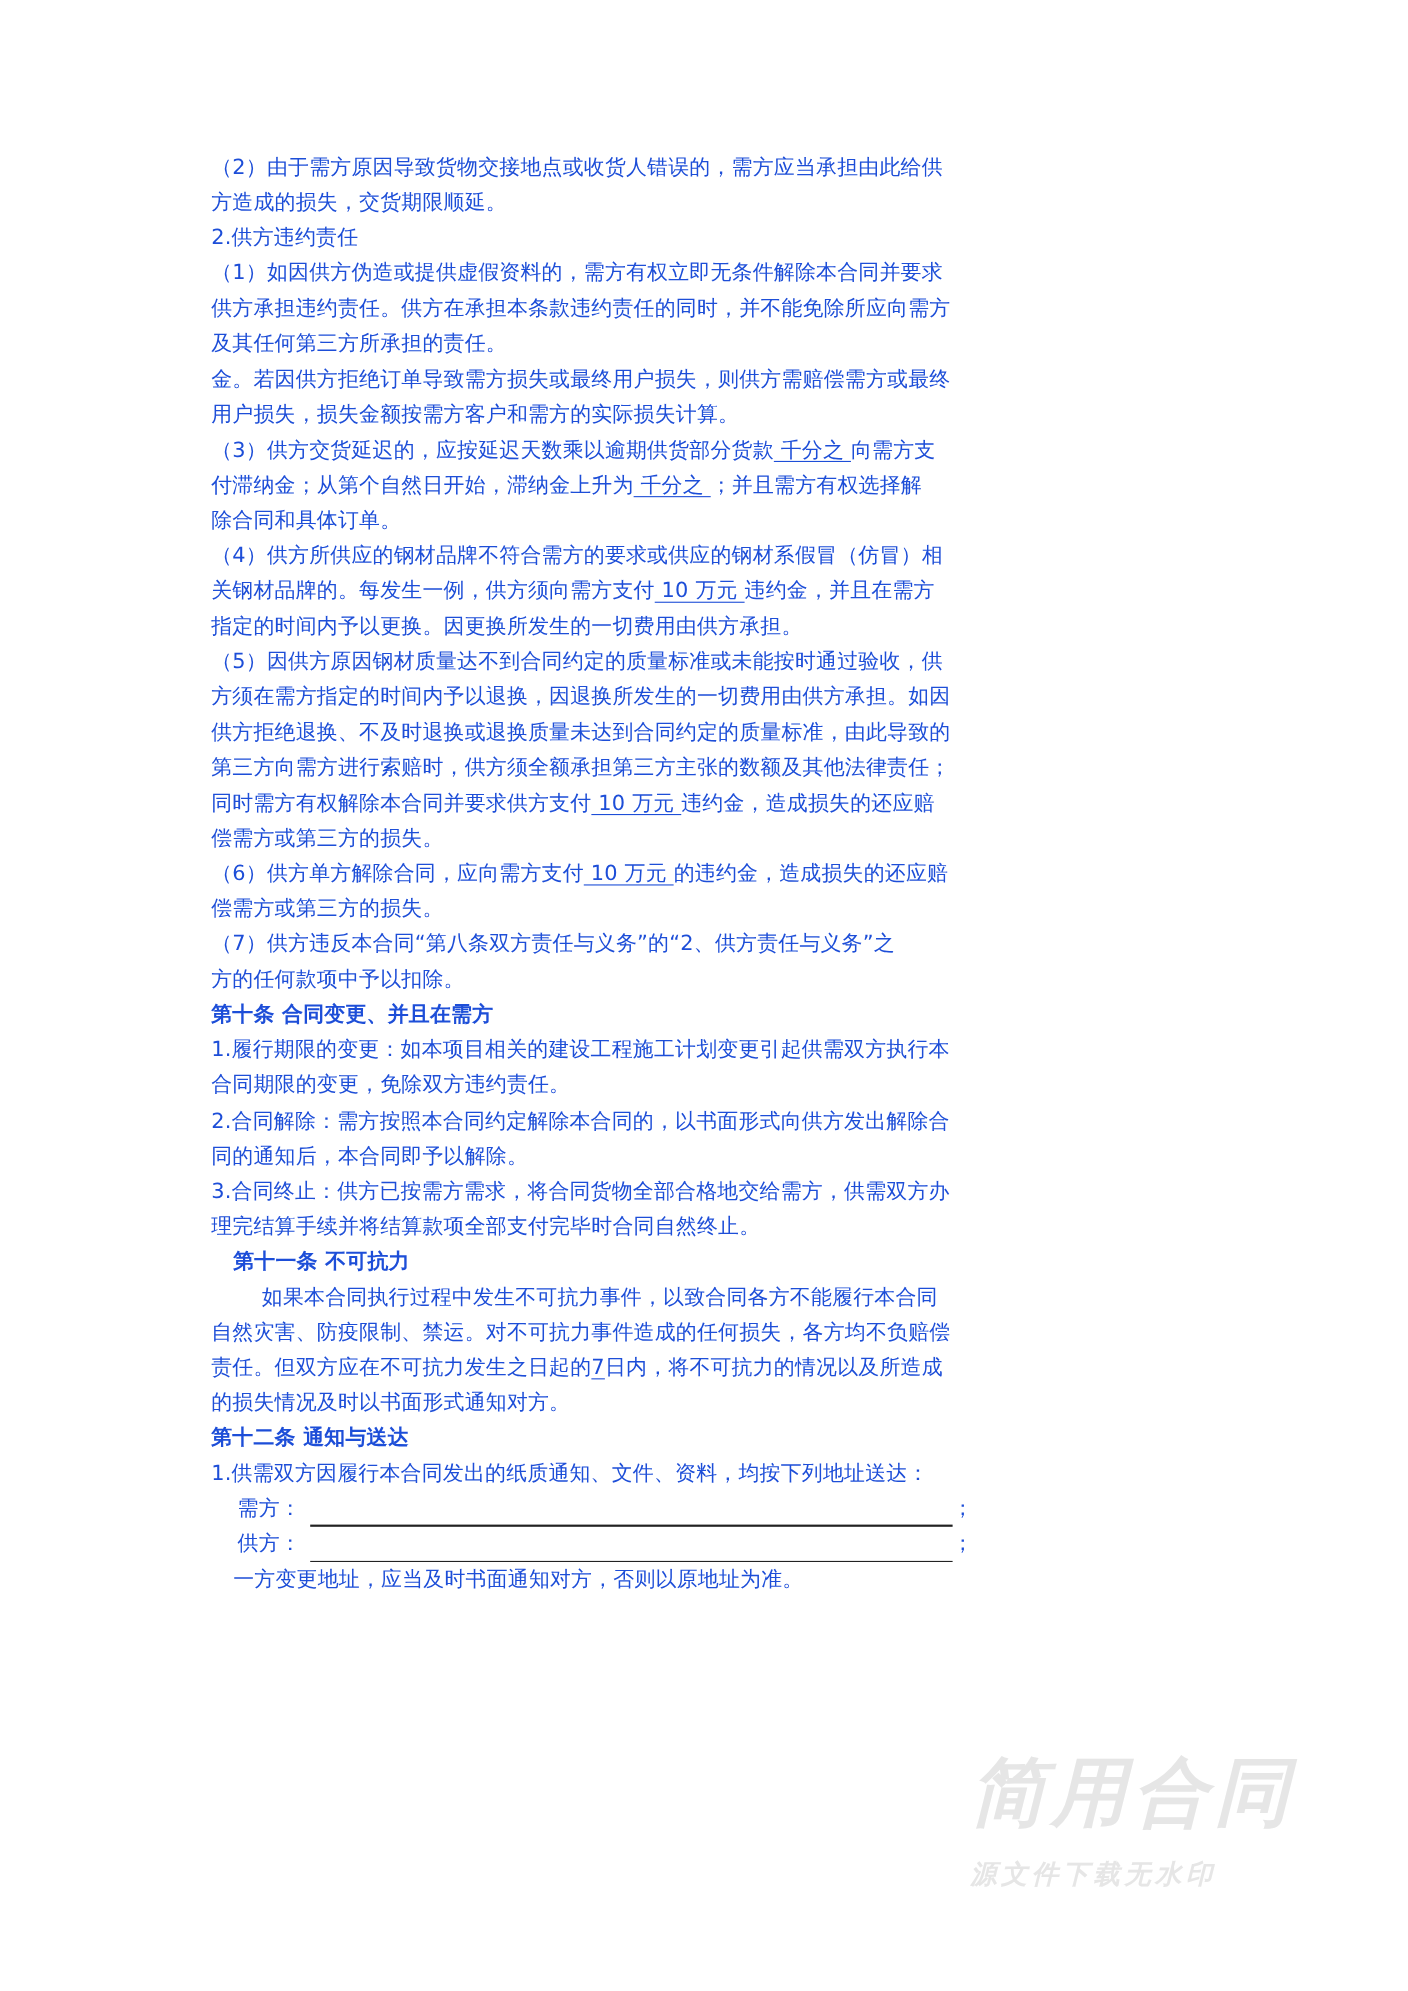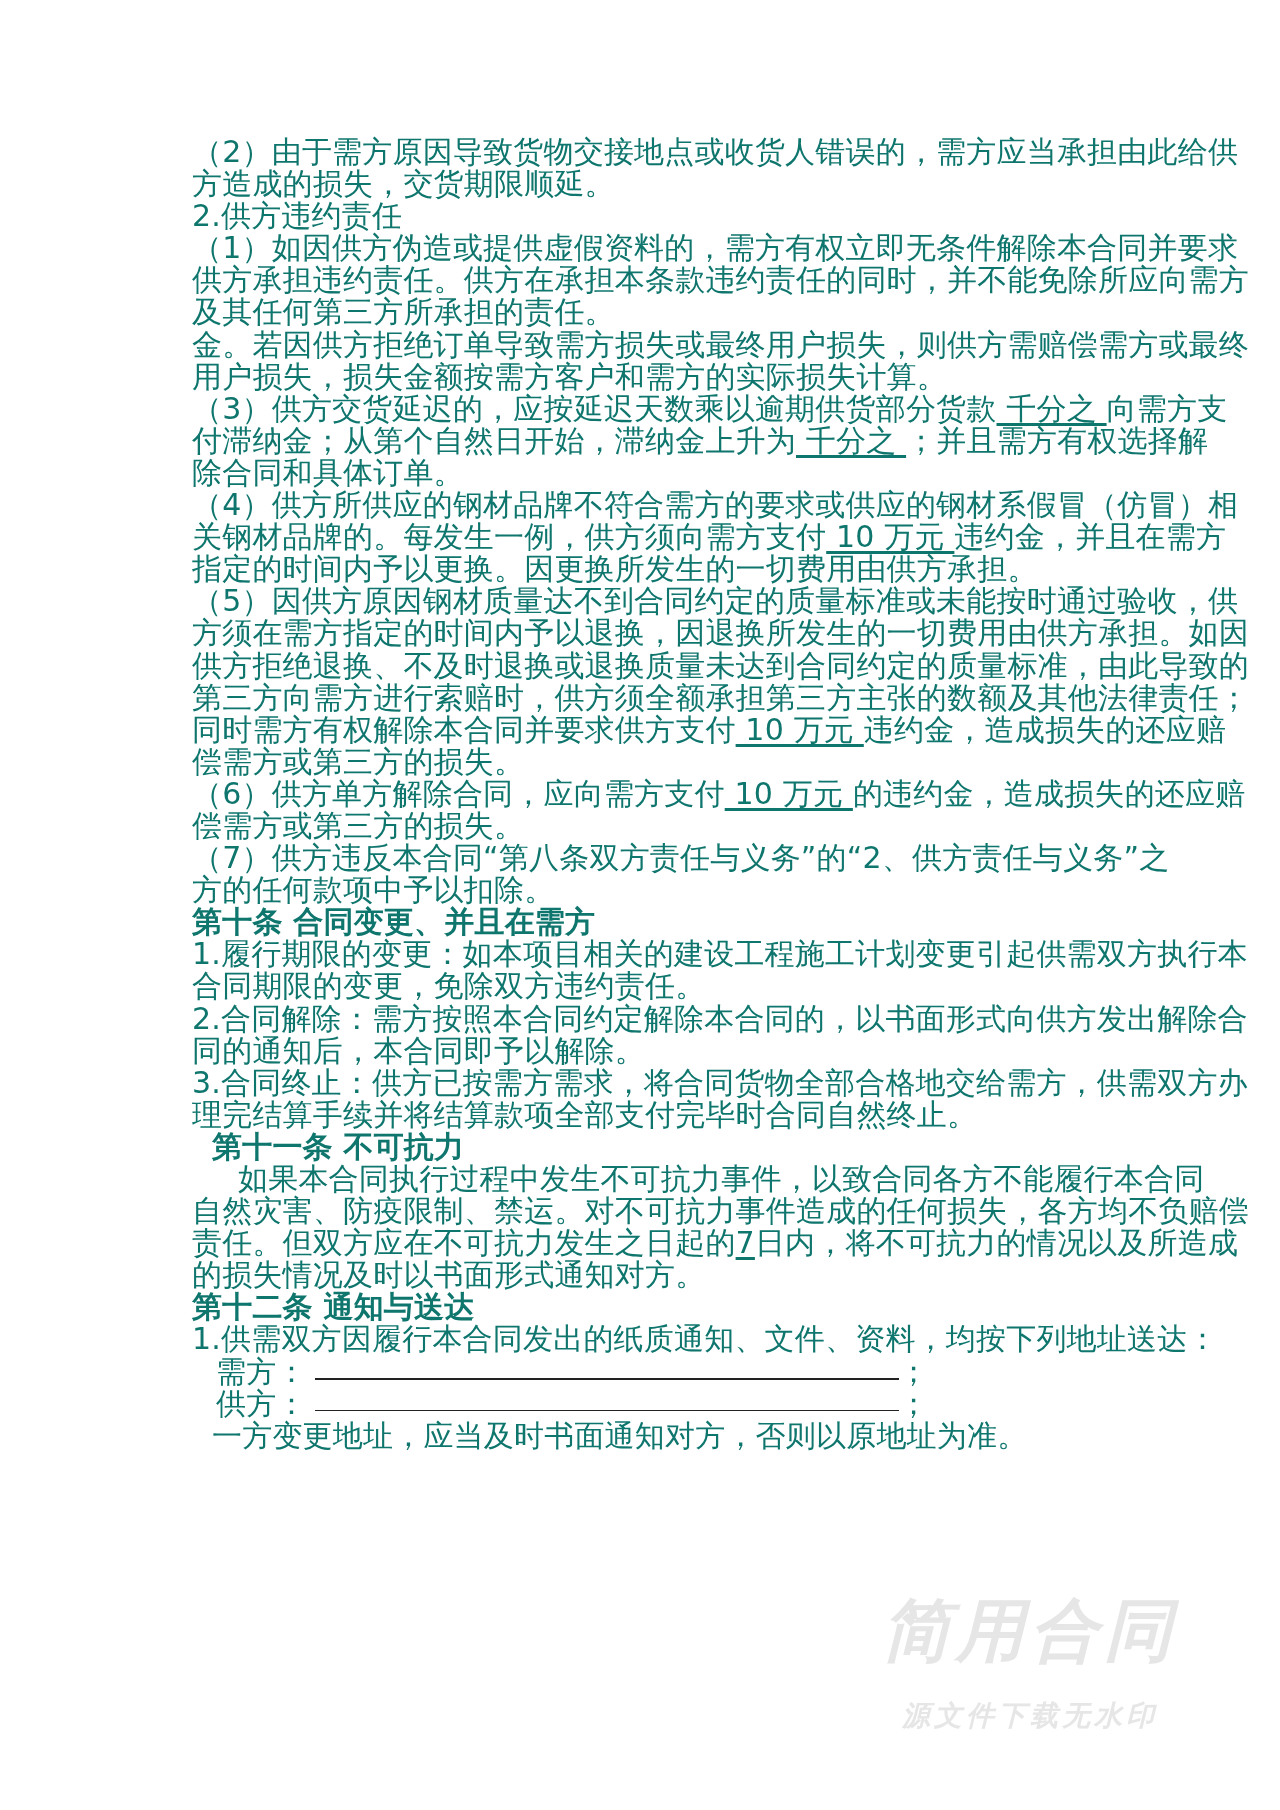--- a/index.html
+++ b/index.html
@@ -1,39 +1,39 @@
 <!DOCTYPE html>
 <html><head>
 <meta charset="utf-8">
 <style>
   html, body { margin: 0; padding: 0; background: #ffffff; }
   body { width: 1280px; height: 1810px; position: relative; overflow: hidden; }
   .page {
     position: absolute; left: 192px; top: 136px; width: 906px;
     font-family: "DejaVu Sans", "Liberation Sans", sans-serif;
-    font-size: 30px; line-height: 32.1px; color: #0f766e;
+    font-size: 19px; line-height: 32.1px; color: #1d4ed8;
     text-align: justify; letter-spacing: 0.2px;
   }
   .line { white-space: nowrap; overflow: visible; height: 32.1px; }
   .heading { font-weight: bold; }
   .indent2 { padding-left: 46px; }
   .indent3 { padding-left: 20px; }
   .u { text-decoration: underline; text-underline-offset: 4px; }
-  .addr-row { display: flex; padding-left: 24px; }
+  .addr-row { display: flex; align-items: flex-end; padding-left: 24px; font-family: Liberation Mono, monospace; }
   .addr-line { display: inline-block; width: 584px; border-bottom: 2px solid #222; height: 22px; margin-left: 8px; }
   .addr-line.thin { border-bottom-width: 1px; }
   .watermark1 {
     position: absolute; left: 882px; top: 1596px; width: 300px;
     font-family: "DejaVu Sans", sans-serif; font-weight: bold; font-style: italic;
     font-size: 68px; color: #e6e6e6; letter-spacing: 6px; line-height: 70px;
   }
   .watermark2 {
-    position: absolute; left: 902px; top: 1686px; width: 300px;
+    position: absolute; left: 882px; top: 1686px; width: 300px;
     font-family: "DejaVu Sans", sans-serif; font-weight: bold; font-style: italic;
-    font-size: 28px; color: #e6e6e6; letter-spacing: 4px; line-height: 36px; margin-top: 12px;
+    font-size: 24px; color: #e6e6e6; letter-spacing: 4px; line-height: 36px;
   }
 </style>
 </head>
 <body>
 
 <div class="page">
 
   <div class="line">（2）由于需方原因导致货物交接地点或收货人错误的，需方应当承担由此给供</div>
   <div class="line">方造成的损失，交货期限顺延。</div>
 

